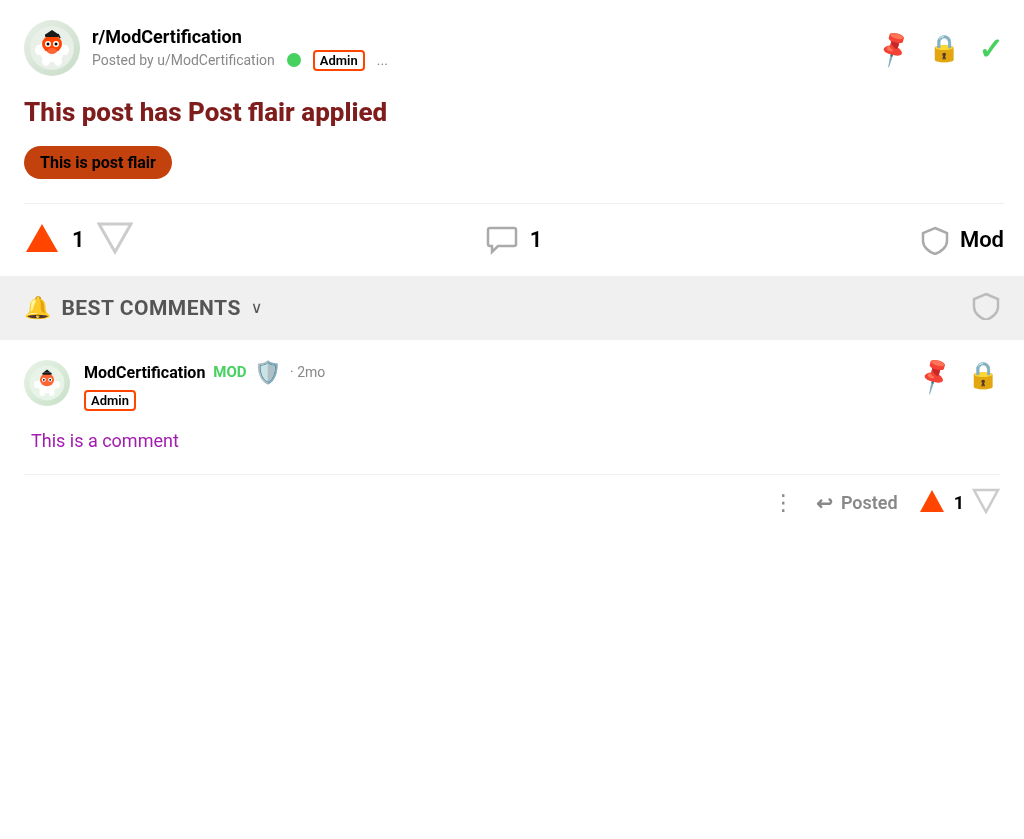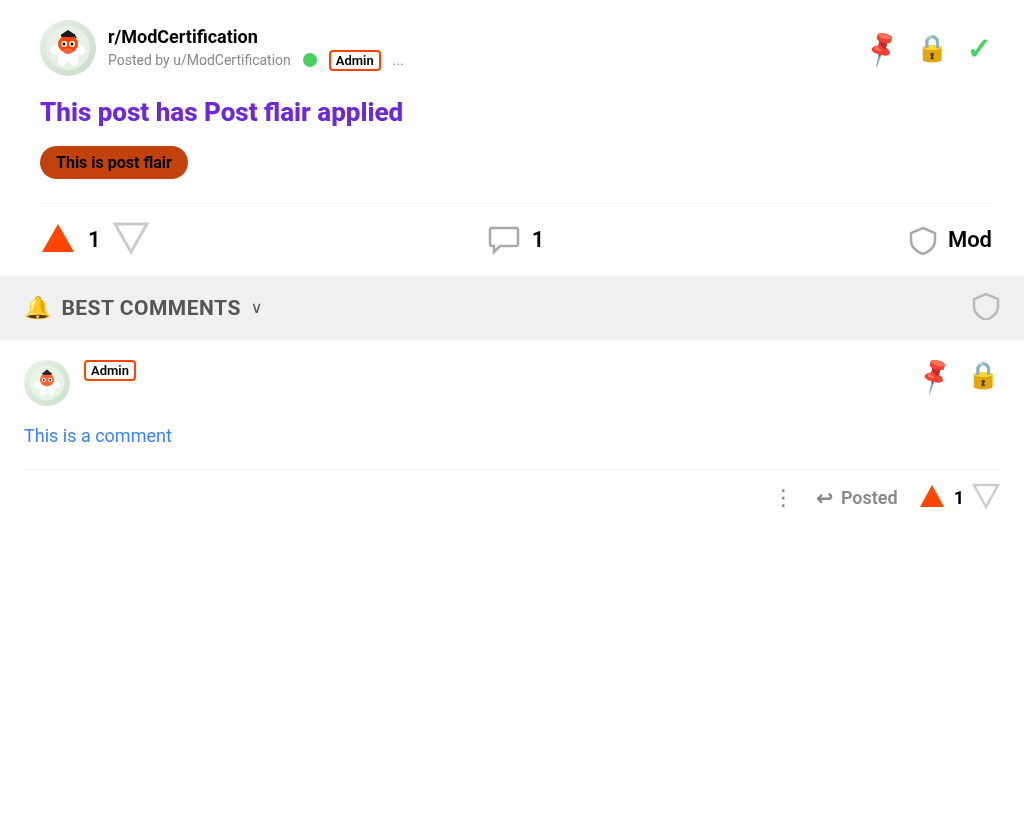--- a/index.html
+++ b/index.html
@@ -5,22 +5,21 @@
     * { box-sizing: border-box; margin: 0; padding: 0; }
     body {
       background: #fff;
       font-family: -apple-system, BlinkMacSystemFont, 'Segoe UI', Roboto, sans-serif;
       max-width: 1024px;
       min-height: 839px;
     }
 
     .post-container {
       background: #fff;
-      padding: 20px 32px 0 24px;
-      margin-left: 16px;
+      padding: 20px 20px 0 24px;
     }
 
     .post-header {
       display: flex;
       align-items: center;
       justify-content: space-between;
       margin-bottom: 20px;
     }
 
     .post-header-left {
@@ -109,21 +108,21 @@
 
     .check-icon {
       color: #46d160;
       font-size: 28px;
       font-weight: 900;
     }
 
     .post-title {
       font-size: 26px;
       font-weight: 800;
-      color: #6d28d9;
+      color: #7f1d1d;
       margin-bottom: 16px;
       line-height: 1.3;
     }
 
     .flair-tag {
       display: inline-block;
       background: #c2410c;
       border-radius: 20px;
       padding: 7px 16px;
       font-size: 16px;
@@ -283,22 +282,22 @@
     }
 
     .comment-header-right {
       display: flex;
       align-items: center;
       gap: 16px;
     }
 
     .comment-text {
       font-size: 18px;
-      color: #3b82f6;
-      margin: 16px 0 20px 0;
+      color: #a21caf;
+      margin: 16px 0 20px 7px;
       line-height: 1.5;
     }
 
     .comment-actions {
       display: flex;
       align-items: center;
       justify-content: flex-end;
       gap: 20px;
       border-top: 1px solid #f0f0f0;
       padding-top: 12px;
@@ -448,20 +447,26 @@
 
             <rect x="18" y="11" width="12" height="2.5" fill="#1a1a1a" rx="1"></rect>
             <polygon points="24,7 29,11 19,11" fill="#1a1a1a"></polygon>
             <ellipse cx="11" cy="26" rx="3.5" ry="4.5" fill="#fff"></ellipse>
             <ellipse cx="37" cy="26" rx="3.5" ry="4.5" fill="#fff"></ellipse>
             <ellipse cx="18" cy="36" rx="3.5" ry="4.5" fill="#fff"></ellipse>
             <ellipse cx="30" cy="36" rx="3.5" ry="4.5" fill="#fff"></ellipse>
           </svg>
         </div>
         <div class="comment-user-info">
+          <div class="comment-user-line">
+            <span class="comment-username">ModCertification</span>
+            <span class="mod-badge">MOD</span>
+            <span style="font-size:22px;">🛡️</span>
+            <span class="comment-time">· 2mo</span>
+          </div>
           <div>
             <span class="comment-admin-badge">Admin</span>
           </div>
         </div>
       </div>
       <div class="comment-header-right">
         <span style="color:#46d160; font-size:26px; transform:rotate(-30deg); display:inline-block;">📌</span>
         <span style="color:#f4b942; font-size:26px;">🔒</span>
       </div>
     </div>

